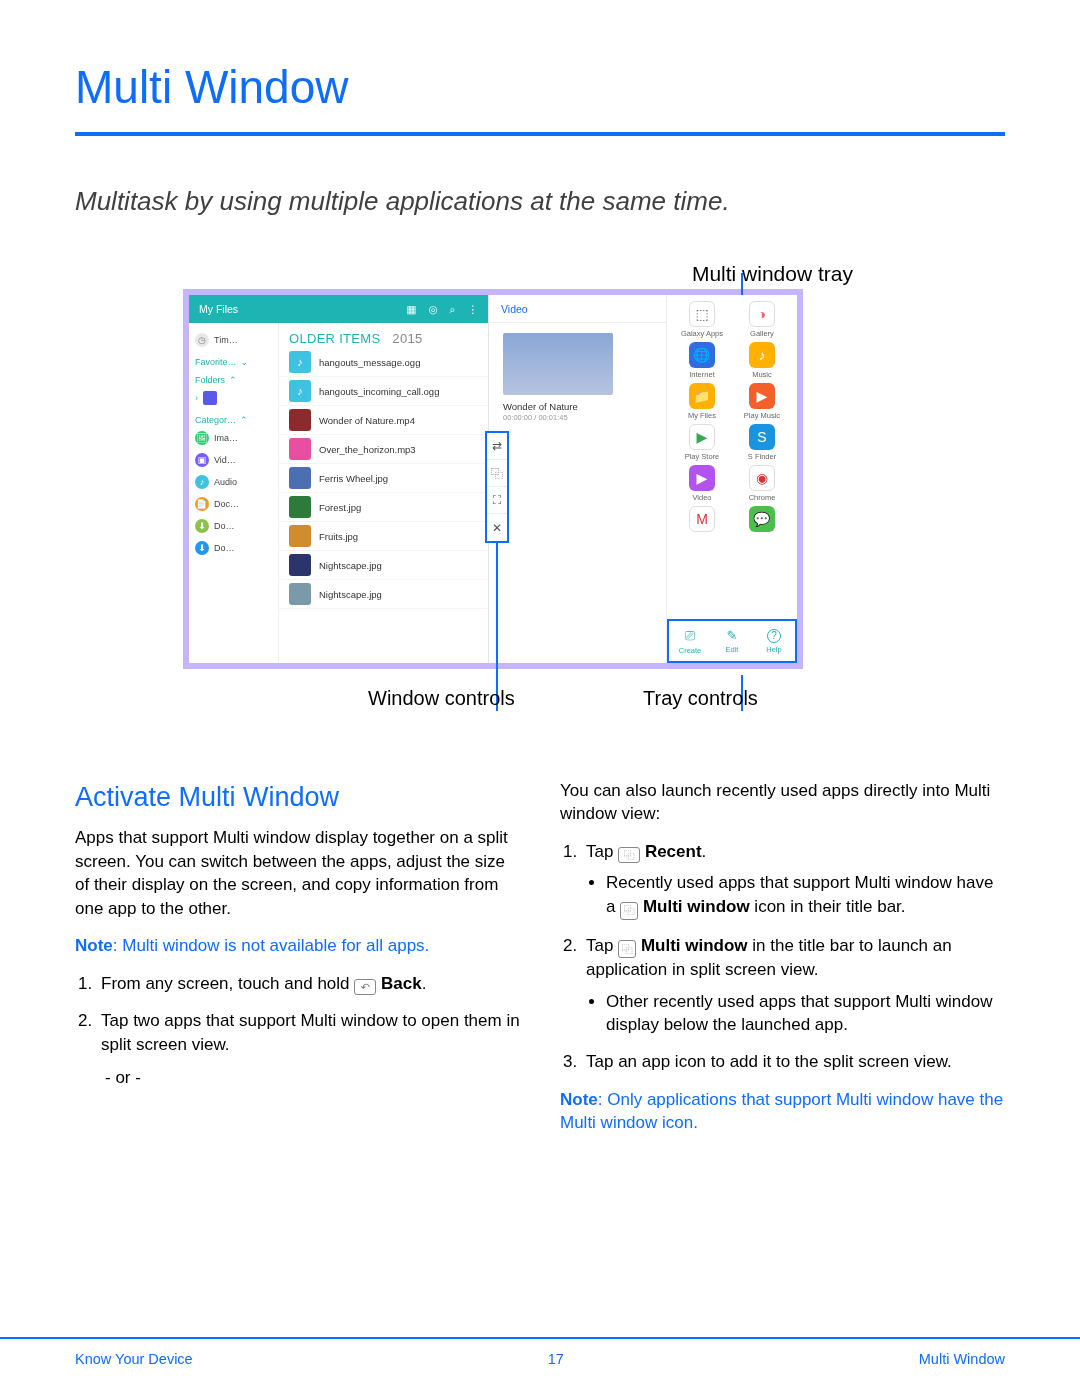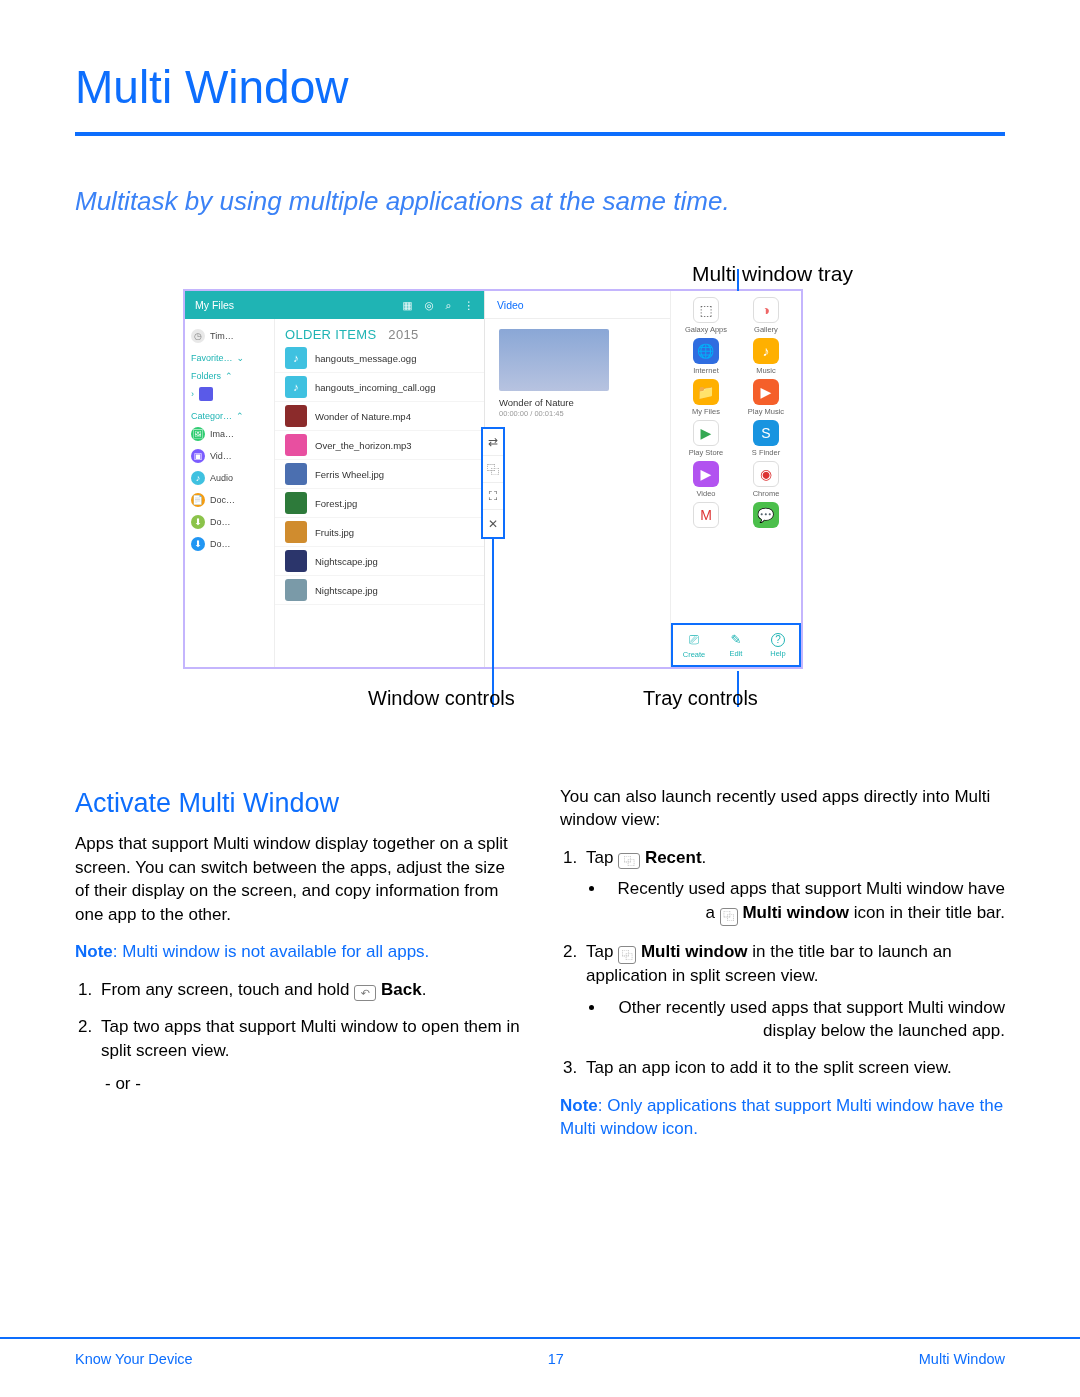--- a/index.html
+++ b/index.html
@@ -21,40 +21,40 @@
     margin-bottom: 18px;
   }
   .title-rule {
     border: none;
     border-top: 4px solid #0d6efd;
     margin-bottom: 50px;
   }
   .subtitle {
     font-size: 26px;
     font-style: italic;
-    color: #3b82f6;
+    color: #404040;
     margin-bottom: 45px;
   }
   
   
   .figure-wrap {
     position: relative;
     width: 620px;
     margin-left: 108px;
     margin-bottom: 110px;
   }
   .figure-wrap .top-caption {
     text-align: right;
     font-size: 21px;
     margin-right: -50px;
     margin-bottom: 3px;
   }
   .figure {
     display: flex;
-    border: 2px solid #c4b5fd;
+    border: 6px solid #c4b5fd;
     height: 380px;
     font-size: 10px;
     background: #fff;
     position: relative;
   }
   
   .callout-line {
     position: absolute;
     background: #0d6efd;
   }
@@ -202,34 +202,34 @@
   .under-captions .uc1 { position:absolute; left:185px; }
   .under-captions .uc2 { position:absolute; left:460px; }
 
   
   .columns {
     display:flex;
     gap: 40px;
     font-size: 17px;
     line-height: 1.38;
   }
-  .col { flex:1;margin-top:6px; }
+  .col { flex:1; }
   h2.section {
     color:#0d6efd;
     font-size:27px;
     font-weight:400;
     margin-bottom:10px;
   }
   .para { margin-bottom:14px; }
   .note { color:#0d6efd; margin-bottom:14px; }
   .note b { font-weight:bold; }
   ol.steps { list-style: decimal; padding-left: 22px; }
   ol.steps > li { margin-bottom:14px; padding-left:4px;}
   ul.bullets { list-style: disc; padding-left: 20px; margin-top:8px; }
-  ul.bullets li { margin-bottom:10px;text-align:right; }
+  ul.bullets li { margin-bottom:10px; }
   .inline-icon {
     display:inline-flex; align-items:center; justify-content:center;
     width:22px; height:16px;
     border:1px solid #888; border-radius:3px;
     font-size:11px; color:#777;
     vertical-align:-2px;
   }
   .inline-icon.sq { width:18px; height:18px; }
   .or { margin:10px 0 10px 0; padding-left:4px;}
 

